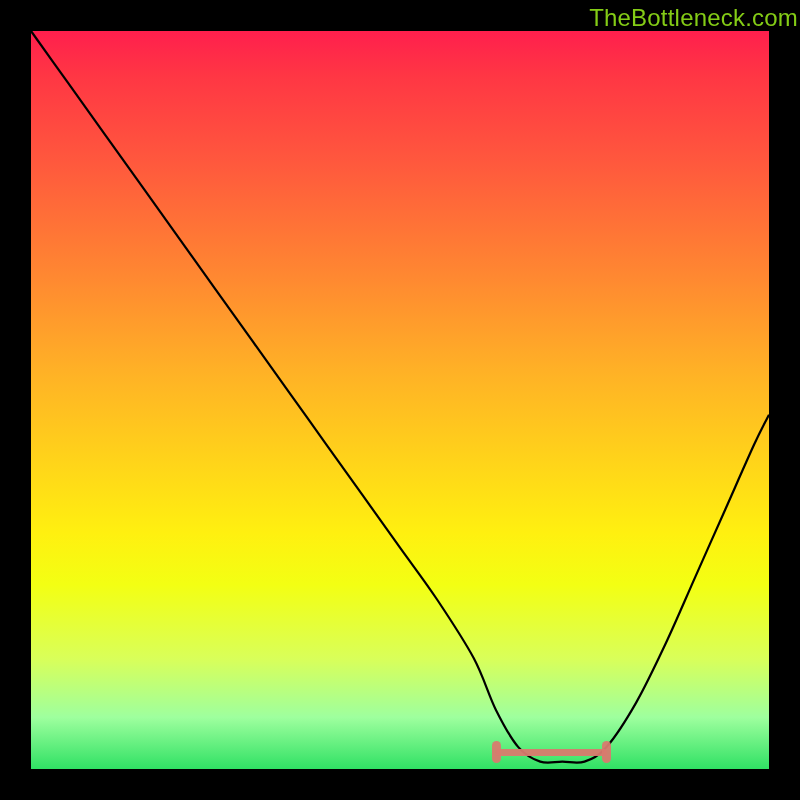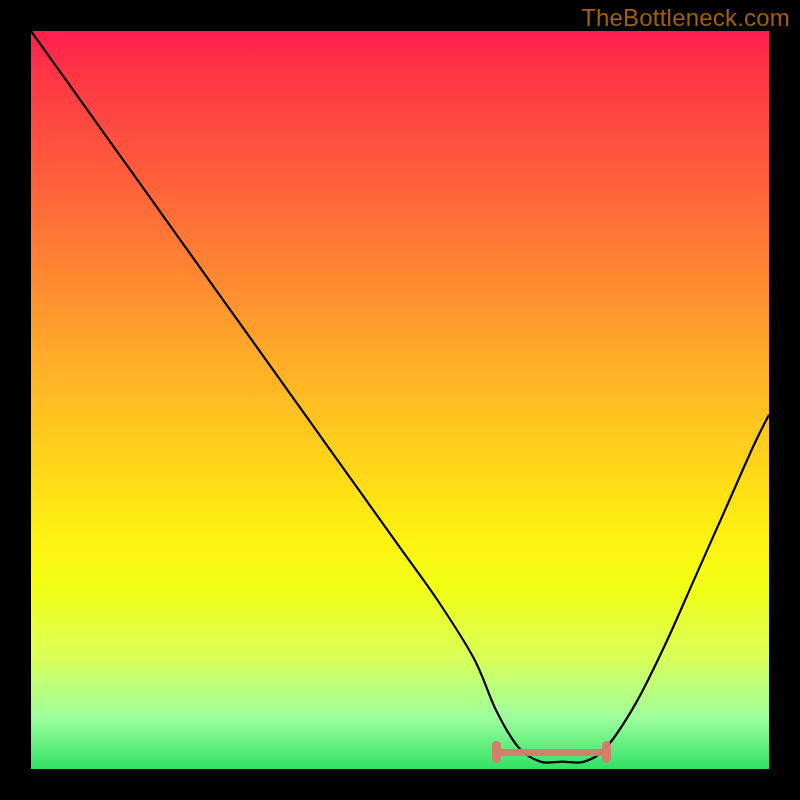--- a/index.html
+++ b/index.html
@@ -12,22 +12,22 @@
   }
   .frame {
     position: relative;
     width: 800px;
     height: 800px;
     background: #000;
   }
   .watermark {
     position: absolute;
     top: 4px;
-    right: 10px;
-    color: #a16207;
+    right: 2px;
+    color: #84cc16;
     font-size: 24px;
     font-weight: 500;
     z-index: 5;
     letter-spacing: 0.2px;
   }
   .plot-area {
     position: absolute;
     left: 31px;
     top: 31px;
     width: 738px;

